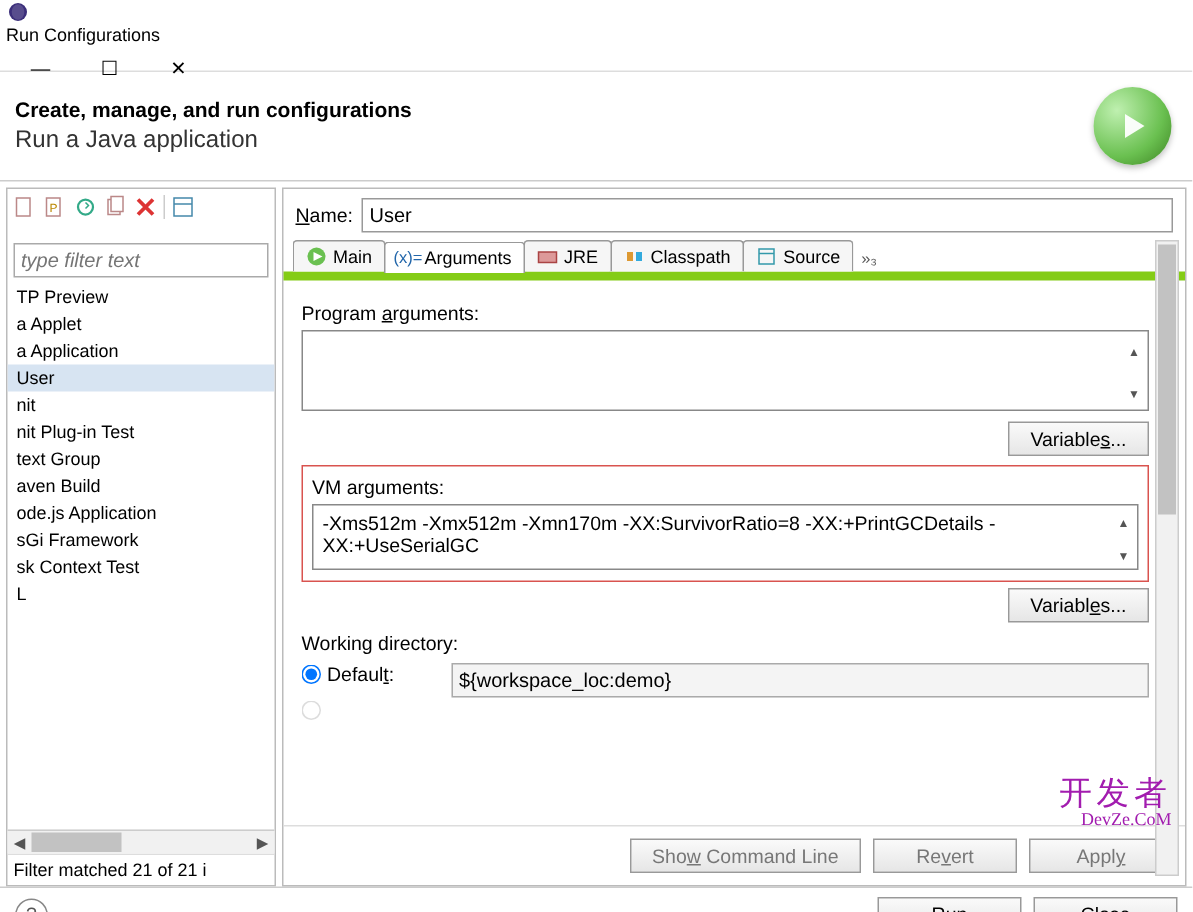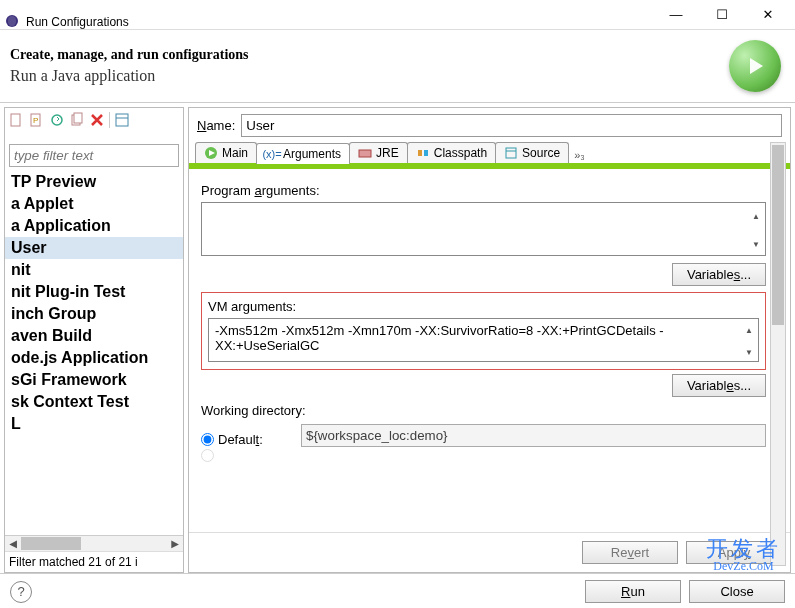--- a/index.html
+++ b/index.html
@@ -1,35 +1,35 @@
 <!DOCTYPE html>
 <html><head>
 <meta charset="utf-8">
 <style>
 * { box-sizing: border-box; margin: 0; padding: 0; }
 body { font-family: "Segoe UI", Tahoma, sans-serif; font-size: 13px; color: #000; background: #fff; width: 795px; height: 608px; overflow: hidden; }
-.titlebar { display: flex; align-items: flex-end; height: 30px; padding: 0 4px; border-bottom: 1px solid #ddd; }
+.titlebar { display: flex; align-items: flex-start; height: 48px; padding: 0 4px; border-bottom: 1px solid #ddd; flex-direction: column; }
 .titlebar .ticon { width: 16px; height: 16px; margin-right: 6px; }
 .titlebar .ttitle { flex: 1; font-size: 12px; }
 .titlebar .tbtns { display: flex; }
 .titlebar .tbtn { width: 46px; height: 30px; display: flex; align-items: center; justify-content: center; font-size: 13px; }
 .header { display: flex; align-items: center; padding: 10px 14px 10px 10px; }
-.header-text { flex: 1; font-family: Liberation Serif, serif; }
+.header-text { flex: 1; }
 .header-title { font-weight: bold; font-size: 14px; margin-bottom: 4px; }
 .header-sub { font-size: 16px; color: #333; }
 .run-circle { width: 52px; height: 52px; border-radius: 50%; background: radial-gradient(circle at 30% 30%, #bff0b0, #6ac050 60%, #3a8020); display: flex; align-items: center; justify-content: center; box-shadow: 0 2px 4px rgba(0,0,0,0.25); }
 .sep { height: 1px; background: #ccc; margin: 0; }
 .body { display: flex; height: 470px; padding: 4px 4px 0 4px; gap: 4px; }
 .left { width: 180px; border: 1px solid #bbb; display: flex; flex-direction: column; background: #fff; }
 .left-toolbar { display: flex; align-items: center; gap: 4px; padding: 4px 4px; }
 .tbicon { width: 16px; height: 16px; display: flex; align-items: center; justify-content: center; font-size: 12px; }
 .filter { margin: 2px 4px; }
 .filter input { width: 100%; padding: 3px 4px; font-style: italic; color: #0c4a6e; border: 1px solid #aaa; margin-top: 10px; }
 .tree { flex: 1; overflow: hidden; padding: 2px 0; }
-.tree-item { padding: 2px 6px; white-space: nowrap; font-size: 16px; font-weight: bold; }
+.tree-item { padding: 2px 6px; white-space: nowrap; font-size: 12px; }
 .tree-item.sel { background: #d7e4f2; }
 .left-scroll { height: 16px; border-top: 1px solid #ccc; display: flex; align-items: center; position: relative; background: #f1f1f1; }
 .left-scroll .arrow { width: 16px; text-align: center; font-size: 10px; color: #555; }
 .left-scroll .thumb { position: absolute; left: 16px; width: 60px; top: 1px; bottom: 1px; background: #c2c2c2; }
 .left-status { padding: 3px 4px; font-size: 12px; border-top: 1px solid #ddd; white-space: nowrap; overflow: hidden; }
 .right { flex: 1; border: 1px solid #bbb; display: flex; flex-direction: column; position: relative; }
 .name-row { display: flex; align-items: center; padding: 6px 8px; gap: 6px; }
 .ul { text-decoration: underline; }
 .name-row input { flex: 1; padding: 3px 4px; border: 1px solid #999; }
 .tabs { display: flex; align-items: flex-end; padding-left: 6px; height: 26px; border-bottom: 6px solid #84cc16; gap: 0; }
@@ -39,32 +39,32 @@
 .tabs .more { padding: 2px 6px; font-size: 11px; color: #555; }
 .form-area { flex: 1; padding: 8px 24px 8px 12px; position: relative; overflow: hidden; }
 .group-label { font-size: 13px; margin: 6px 0 4px 0; }
 .textarea-wrap { position: relative; }
 .textarea { width: 100%; border: 1px solid #888; background: #fff; padding: 4px 22px 4px 6px; font-size: 13px; resize: none; font-family: inherit; height: 54px; }
 .spin { position: absolute; right: 1px; top: 1px; bottom: 1px; width: 18px; display: flex; flex-direction: column; }
 .spin div { flex: 1; display: flex; align-items: center; justify-content: center; font-size: 8px; color: #555; }
 .btn-row { display: flex; justify-content: flex-end; margin-top: 4px; }
 .btn { padding: 3px 14px; font-size: 13px; border: 1px solid #999; background: linear-gradient(#fafafa,#e6e6e6); cursor: pointer; }
 .highlight-box { border: 1px solid #d9534f; padding: 6px 6px 4px 6px; margin-top: 6px; }
-.wd-row { display: flex; align-items: flex-end; gap: 10px; margin-top: 6px; }
+.wd-row { display: flex; align-items: flex-start; gap: 10px; margin-top: 6px; }
 .wd-radio { display: flex; align-items: center; gap: 4px; width: 90px; }
-.wd-input { flex: 1; padding: 3px 4px; border: 1px solid #aaa; background: #f4f4f4; color: #404040; }
+.wd-input { flex: 1; padding: 3px 4px; border: 1px solid #aaa; background: #f4f4f4; color: #000000; }
 .right-scroll { position: absolute; right: 4px; top: 34px; bottom: 6px; width: 16px; background: #f1f1f1; border: 1px solid #ccc; }
 .right-scroll .th { position: absolute; left: 1px; right: 1px; top: 2px; height: 180px; background: #c2c2c2; }
 .bottom-btns { display: flex; justify-content: flex-end; gap: 8px; padding: 8px 8px; border-top: 1px solid #ddd; }
 .bottom-btns .btn { min-width: 96px; color: #777; }
 .footer { display: flex; align-items: center; padding: 6px 10px; border-top: 1px solid #ccc; }
 .help { width: 22px; height: 22px; border-radius: 50%; border: 1px solid #888; display: flex; align-items: center; justify-content: center; color: #555; font-size: 13px; }
 .footer-spacer { flex: 1; }
 .footer .btn { min-width: 96px; margin-left: 8px; }
-.watermark { position: absolute; right: 14px; bottom: 36px; color: #3b82f6; font-family: "Comic Sans MS", cursive; text-align: center; pointer-events: none; line-height: 1; }
+.watermark { position: absolute; right: 14px; bottom: 56px; color: #a21caf; font-family: "Comic Sans MS", cursive; text-align: right; pointer-events: none; line-height: 1; }
 .watermark .l1 { font-size: 22px; letter-spacing: 3px; }
 .watermark .l2 { font-size: 12px; }
 </style>
 </head>
 <body>
 
 <div class="titlebar">
   <span class="ticon">
     <svg viewBox="0 0 16 16">
         <circle cx="8" cy="8" r="6" fill="#3b2e7a"></circle>
@@ -134,21 +134,21 @@
     <div class="filter">
       <input type="text" placeholder="type filter text" style="">
     </div>
     <div class="tree" id="tree">
         <div class="tree-item">TP Preview</div>
         <div class="tree-item">a Applet</div>
         <div class="tree-item">a Application</div>
         <div class="tree-item sel">User</div>
         <div class="tree-item">nit</div>
         <div class="tree-item">nit Plug-in Test</div>
-        <div class="tree-item">inch Group</div>
+        <div class="tree-item">text Group</div>
         <div class="tree-item">aven Build</div>
         <div class="tree-item">ode.js Application</div>
         <div class="tree-item">sGi Framework</div>
         <div class="tree-item">sk Context Test</div>
         <div class="tree-item">L</div>
       </div>
     <div class="left-scroll">
       <span class="arrow">◀</span>
         <span class="thumb"></span>
         <span class="arrow" style="margin-left:auto">▶</span>
@@ -244,20 +244,21 @@
             <input type="radio" style=""> 
           </label>
       </div>
     </div>
 
     <div class="right-scroll">
         <div class="th"></div>
       </div>
 
     <div class="bottom-btns">
+      <button class="btn">Sho<span class="ul">w</span> Command Line</button>
       <button class="btn">Re<span class="ul">v</span>ert</button>
       <button class="btn">Appl<span class="ul">y</span></button>
     </div>
   </div>
 </div>
 
 <div class="footer">
   <div class="help">?</div>
   <div class="footer-spacer"></div>
   <button class="btn"><span class="ul">R</span>un</button>

